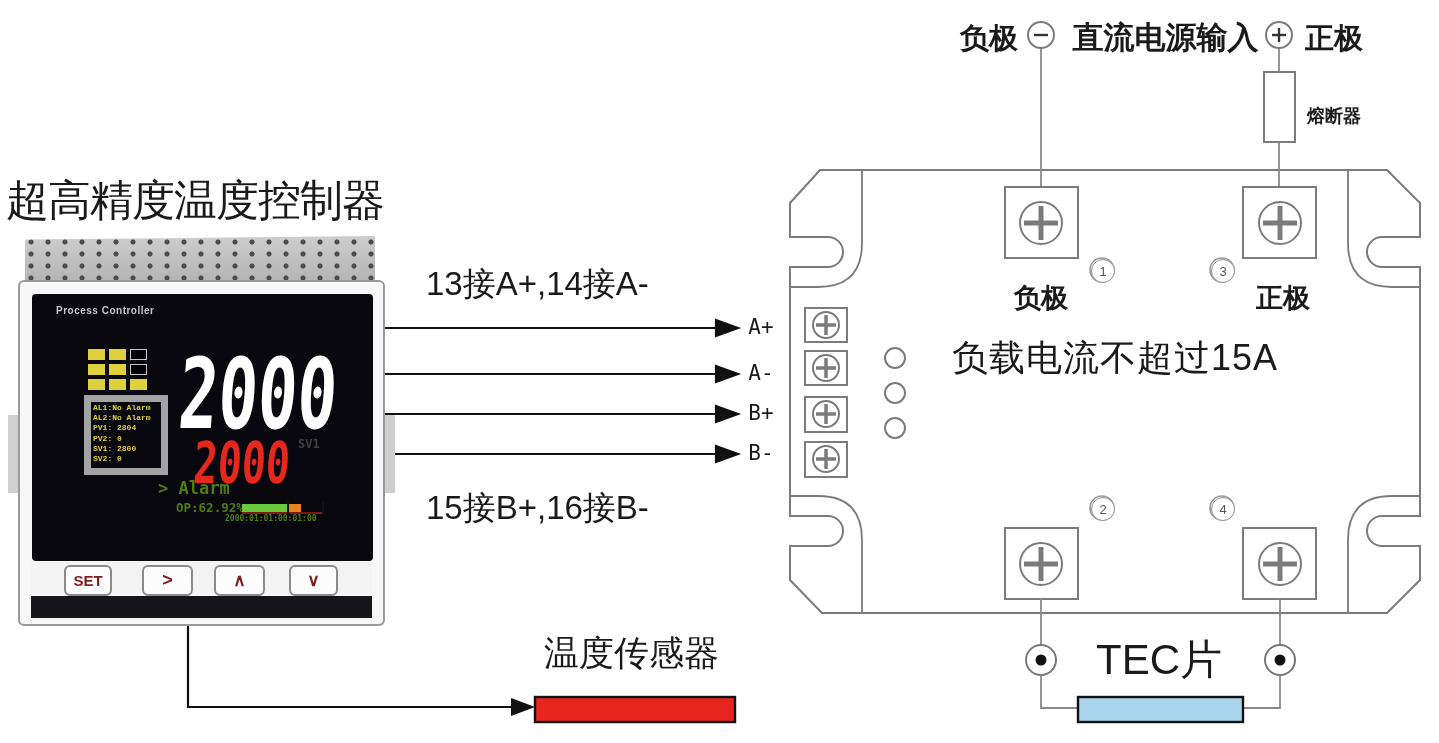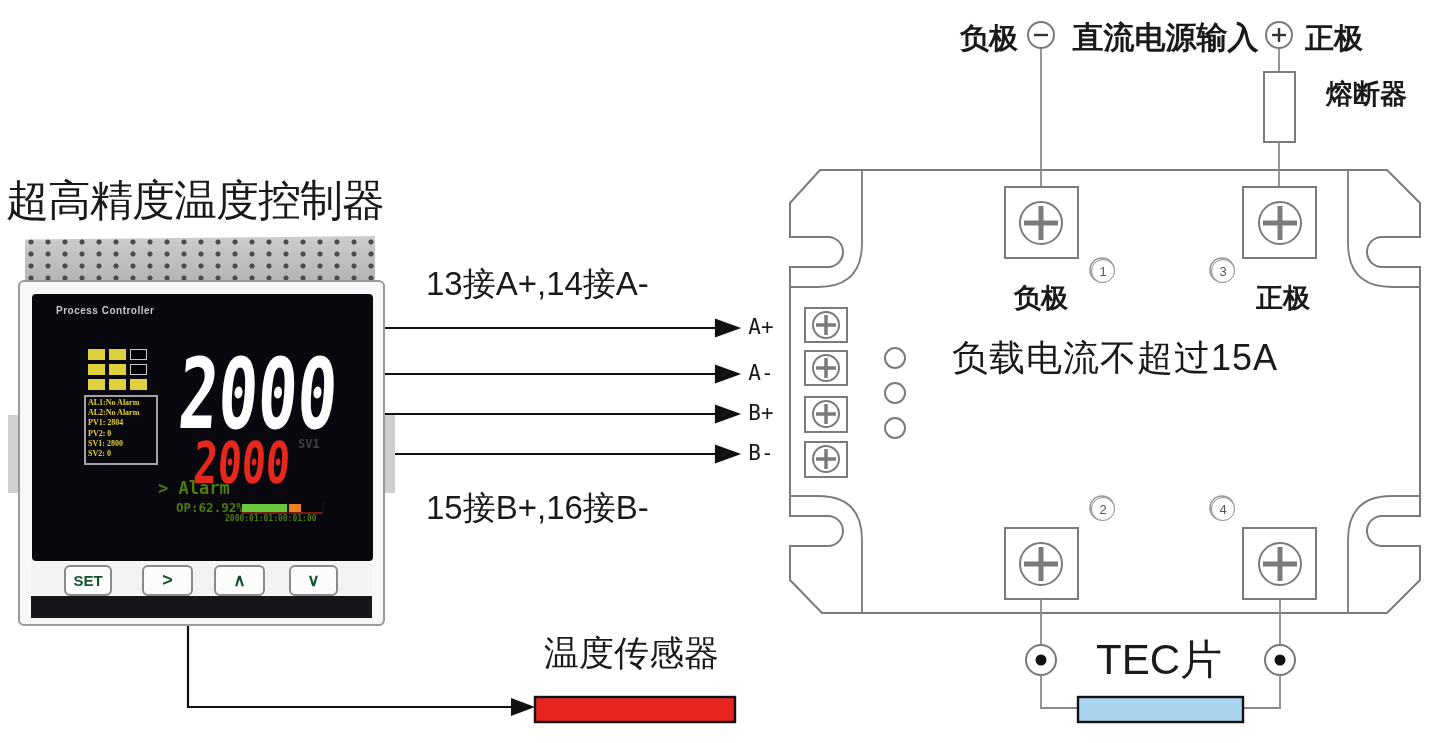--- a/index.html
+++ b/index.html
@@ -15,25 +15,25 @@
          background-image:radial-gradient(circle at 6px 6px,#4c4c4c 2.1px,rgba(0,0,0,0) 3px),linear-gradient(#cdcdcd,#b4b4b4);
          background-size:17px 12px,100% 100%;
          clip-path:polygon(0% 8%,100% 0%,100% 100%,0% 100%);}
   .bezel{position:absolute;left:18px;top:280px;width:363px;height:342px;z-index:2;
          background:#f7f7f7;border:2px solid #9a9a9a;border-radius:6px;}
   .display{position:absolute;left:32px;top:294px;width:341px;height:267px;z-index:2;
          background:#08080e;border-radius:4px;}
   .keypad{position:absolute;left:31px;top:562px;width:341px;height:32px;background:#f3f3f3;z-index:2;}
   .blackstrip{position:absolute;left:31px;top:596px;width:341px;height:22px;background:#15151a;z-index:2;}
   .btn{position:absolute;z-index:3;background:#fcfcfc;border:2px solid #8a8a8a;border-radius:6px;
-       font-weight:bold;font-size:15px;color:#14532d;display:flex;align-items:center;justify-content:center;
+       font-weight:bold;font-size:15px;color:#7f1d1d;display:flex;align-items:center;justify-content:center;
        font-family:"Liberation Sans",sans-serif;}
   .mono{font-family:"DejaVu Sans Mono",monospace;}
   .disp-yel{color:#4d7c0f;}
-  .lcdbox{position:absolute;z-index:3;border:2px solid #a3a3a3;font-family:Liberation Serif, serif;
+  .lcdbox{position:absolute;z-index:3;border:7px solid #a3a3a3;font-family:Liberation Mono, monospace;
           font-size:8px;font-weight:bold;line-height:10.2px;color:#e0cd38;padding:1px 2px;}
   .seg{position:absolute;z-index:3;font-family:"DejaVu Sans Mono",monospace;font-weight:bold;
        transform-origin:left top;}
   .grid{position:absolute;left:88px;top:349px;z-index:3;display:grid;
         grid-template-columns:17px 17px 17px;grid-auto-rows:11px;gap:4px;}
   .tile{background:#ded13d;}
   .tile.k{background:#000;border:1px solid #c8c8c8;box-sizing:border-box;}
   .numcirc{position:absolute;z-index:3;width:22px;height:22px;border:1.6px solid #8f8f8f;border-radius:50%;
            font-size:13px;color:#555;display:flex;align-items:center;justify-content:center;background:#fff;}
   .bar{position:absolute;left:242px;top:502px;width:82px;height:12px;z-index:3;}
@@ -215,21 +215,21 @@
 <div class="t" style="left:426px;top:486px;font-size:33px;">15接B+,16接B-</div>
 
 <div class="t mono ctr" style="left:742px;top:315px;width:38px;font-size:21px;">A+</div>
 <div class="t mono ctr" style="left:742px;top:361px;width:38px;font-size:21px;">A-</div>
 <div class="t mono ctr" style="left:742px;top:401px;width:38px;font-size:21px;">B+</div>
 <div class="t mono ctr" style="left:742px;top:441px;width:38px;font-size:21px;">B-</div>
 
 <div class="t" style="left:960px;top:19px;font-size:29px;font-weight:700;">负极</div>
 <div class="t ctr" style="left:1068px;top:17px;width:195px;font-size:31px;font-weight:600;">直流电源输入</div>
 <div class="t" style="left:1305px;top:19px;font-size:29px;font-weight:700;">正极</div>
-<div class="t" style="left:1307px;top:76px;font-size:27px;font-weight:700;margin-left:19px;">熔断器</div>
+<div class="t" style="left:1307px;top:104px;font-size:18px;font-weight:700;">熔断器</div>
 
 <div class="t ctr" style="left:991px;top:280px;width:100px;font-size:27px;font-weight:700;">负极</div>
 <div class="t ctr" style="left:1233px;top:280px;width:100px;font-size:27px;font-weight:700;">正极</div>
 <div class="numcirc" style="left:1091px;top:259px;">1</div>
 <div class="numcirc" style="left:1211px;top:259px;">3</div>
 <div class="numcirc" style="left:1091px;top:497px;">2</div>
 <div class="numcirc" style="left:1211px;top:497px;">4</div>
 
 <div class="t ctr" style="left:950px;top:336px;width:330px;font-size:36px;font-weight:500;line-height:44px;letter-spacing:1px;white-space:nowrap;">
   <div>负载电流不超过15A</div>

